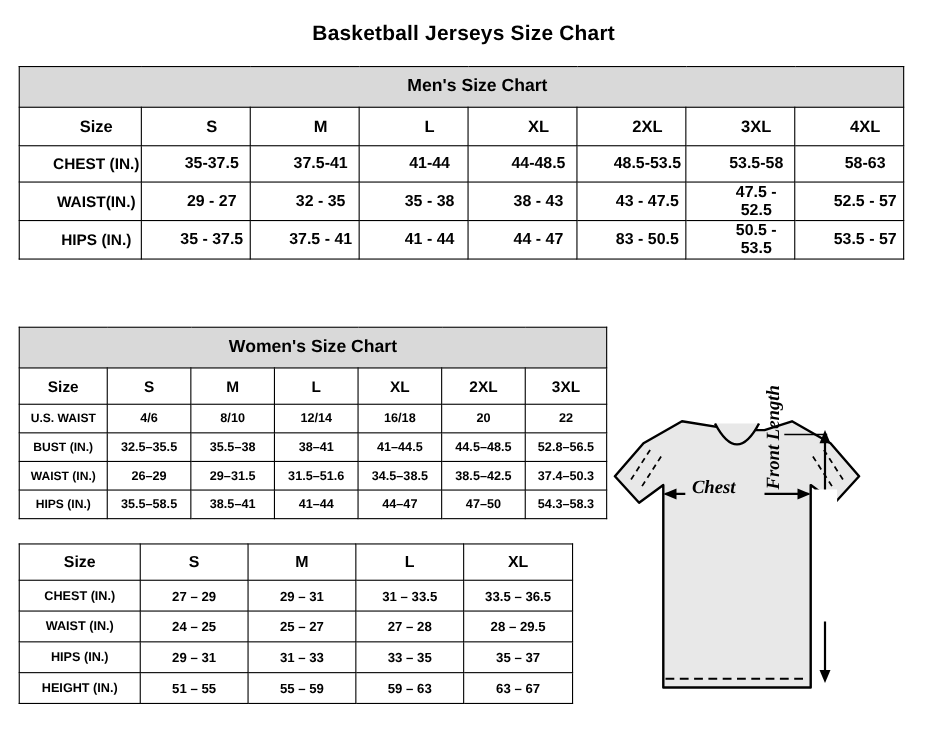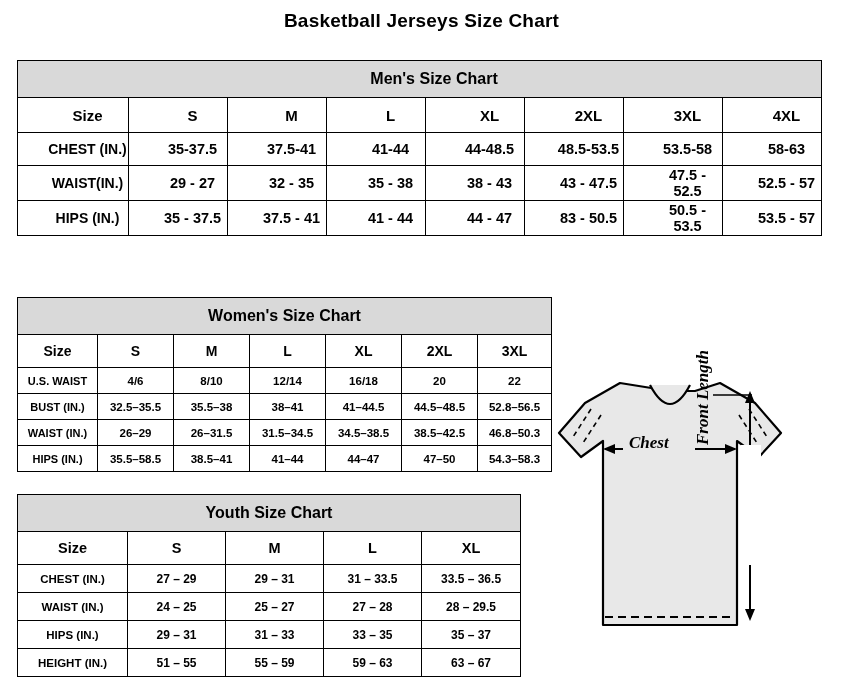--- a/index.html
+++ b/index.html
@@ -13,21 +13,21 @@
     font-family: "Liberation Sans", sans-serif;
     color: #000000;
     position: relative;
     overflow: hidden;
   }
   #page-title {
     text-align: center;
     font-size: 19px;
     font-weight: bold;
     margin: 0;
-    padding-top: 10px;
+    padding-top: 20px;
     letter-spacing: 0.2px;
   }
 
   table {
     border-collapse: collapse;
     table-layout: fixed;
   }
   table td, table th {
     border: 1px solid #000000;
     text-align: center;
@@ -251,25 +251,25 @@
       <td>32.5–35.5</td>
       <td>35.5–38</td>
       <td>38–41</td>
       <td>41–44.5</td>
       <td>44.5–48.5</td>
       <td>52.8–56.5</td>
     </tr>
     <tr class="data-row">
       <td class="row-label">WAIST  (IN.)</td>
       <td>26–29</td>
-      <td>26–31.5</td>
-      <td>31.5–34.5</td>
+      <td>29–31.5</td>
+      <td>31.5–51.6</td>
       <td>34.5–38.5</td>
       <td>38.5–42.5</td>
-      <td>46.8–50.3</td>
+      <td>37.4–50.3</td>
     </tr>
     <tr class="data-row">
       <td class="row-label">HIPS  (IN.)</td>
       <td>35.5–58.5</td>
       <td>38.5–41</td>
       <td>41–44</td>
       <td>44–47</td>
       <td>47–50</td>
       <td>54.3–58.3</td>
     </tr>
@@ -278,23 +278,20 @@
 
 <table id="youth-chart">
   <colgroup>
     <col style="width:110px">
     <col style="width:98px">
     <col style="width:98px">
     <col style="width:98px">
     <col style="width:99px">
   </colgroup>
   <tbody>
-    <tr class="chart-header">
-      <td colspan="5">Youth Size Chart</td>
-    </tr>
     <tr class="col-head">
       <td>Size</td>
       <td>S</td>
       <td>M</td>
       <td>L</td>
       <td>XL</td>
     </tr>
     <tr class="data-row">
       <td class="row-label">CHEST (IN.)</td>
       <td>27  –  29</td>

